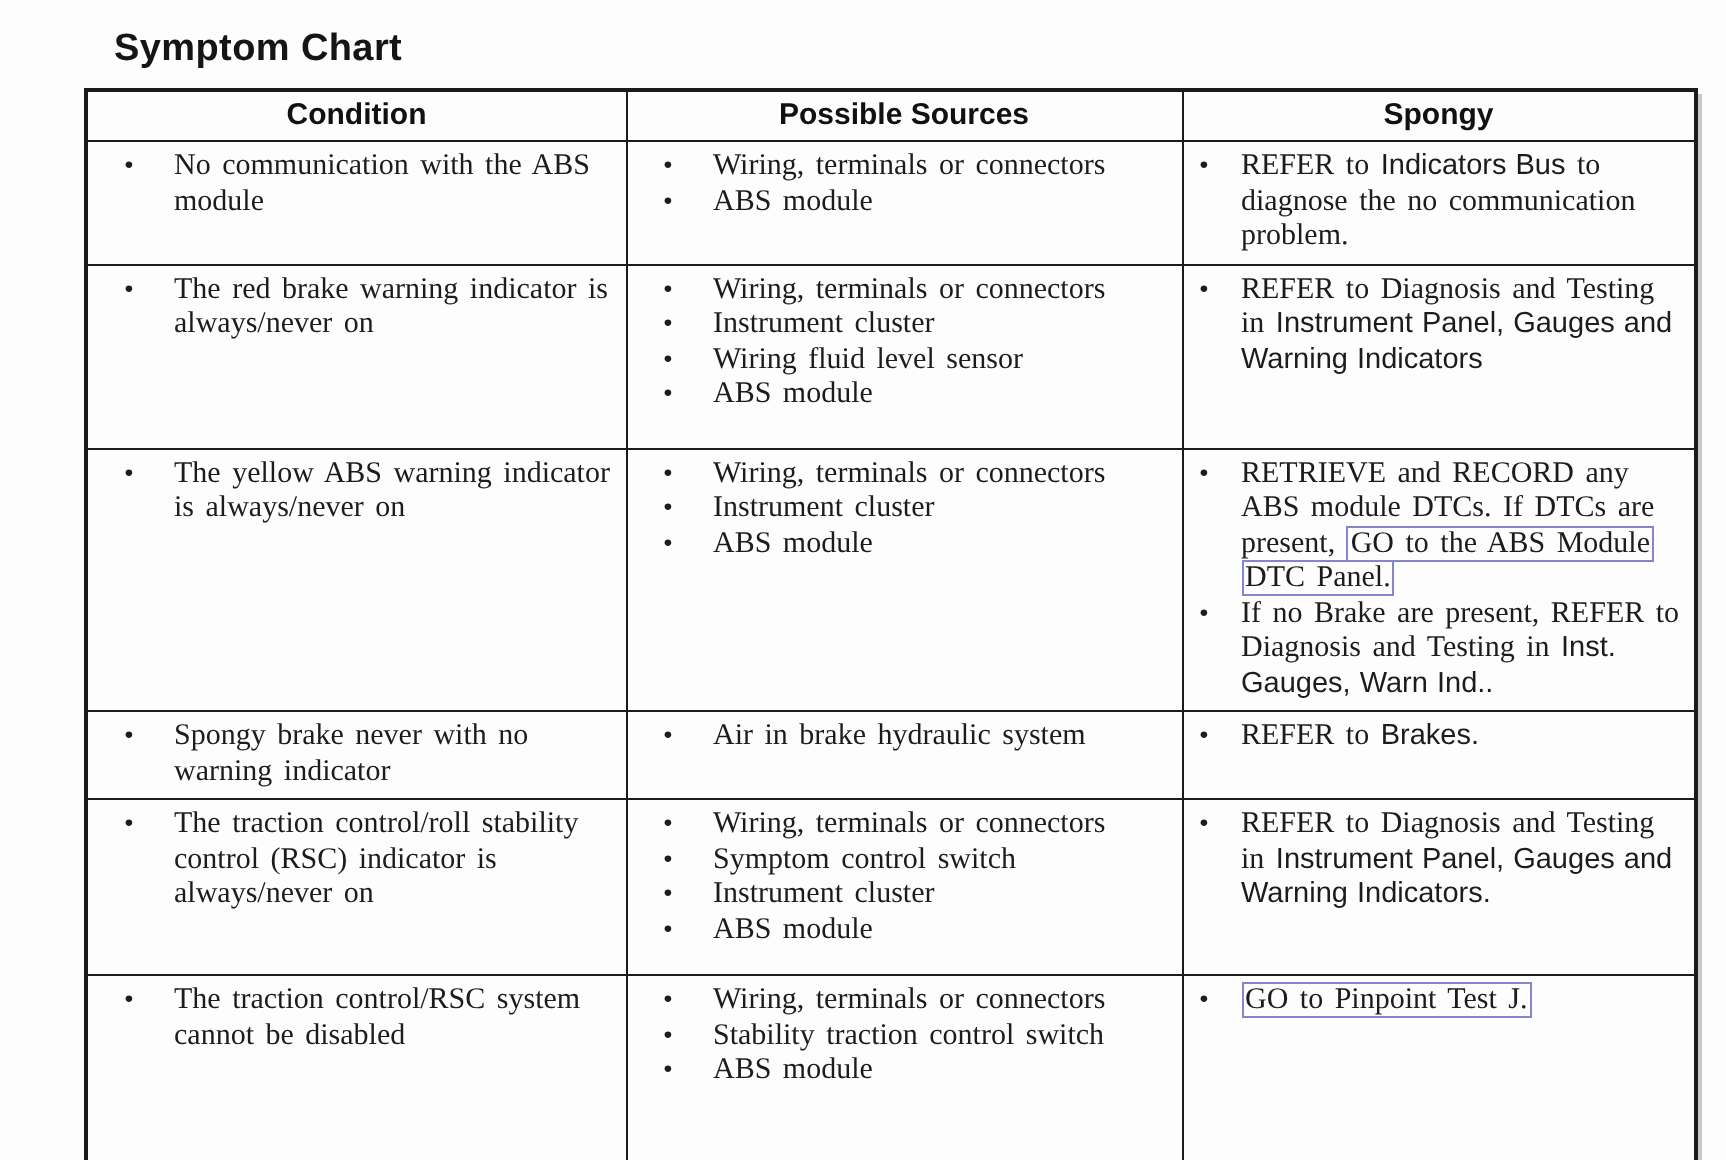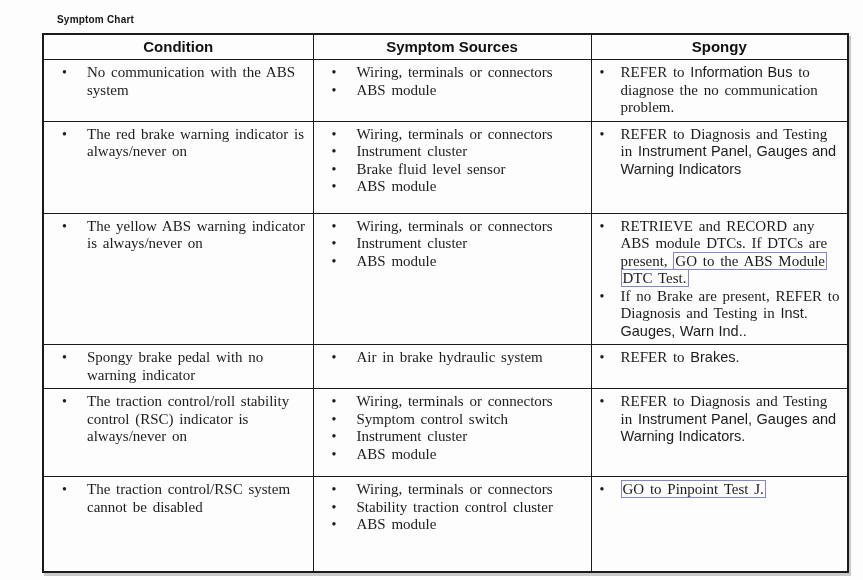--- a/index.html
+++ b/index.html
@@ -13,21 +13,21 @@
     width: 863px;
     height: 580px;
     box-sizing: border-box;
     padding: 12px 0 0 42px;
     background: #fdfdfd;
     overflow: hidden;
   }
   .doc-title {
     font-family: "Liberation Sans", sans-serif;
     font-weight: bold;
-    font-size: 10px;
+    font-size: 19px;
     margin: 2px 0 8px 15px;
     color: #151515;
     letter-spacing: 0.2px;
   }
   table.symptom-table {
     border-collapse: collapse;
     table-layout: fixed;
     width: 805px;
     background: #fdfdfd;
     border: 2px solid #1b1b1b;
@@ -97,51 +97,51 @@
   <h2 class="doc-title">Symptom Chart</h2>
   <table class="symptom-table">
     <colgroup>
       <col style="width:270px">
       <col style="width:278px">
       <col style="width:257px">
     </colgroup>
     <thead>
       <tr>
         <th>Condition</th>
-        <th>Symptom Sources</th>
+        <th>Possible Sources</th>
         <th>Spongy</th>
       </tr>
     </thead>
     <tbody>
         <tr>
           <td class="col-condition">
             <ul>
               <li>
                 <span class="marker">•</span>
-                <span class="btext"><span>No communication with the ABS system</span></span>
-              </li>
-            </ul>
-          </td>
-          <td class="col-sources">
-            <ul>
-              <li>
-                <span class="marker">•</span>
-                <span class="btext"><span>Wiring, terminals or connectors</span></span>
-              </li>
-              <li>
-                <span class="marker">•</span>
-                <span class="btext"><span>ABS module</span></span>
-              </li>
-            </ul>
-          </td>
-          <td class="col-actions">
-            <ul>
-              <li>
-                <span class="marker">•</span>
-                <span class="btext"><span>REFER to </span><span class="sans">Information Bus</span><span> to diagnose the no communication problem.</span></span>
+                <span class="btext"><span>No communication with the ABS module</span></span>
+              </li>
+            </ul>
+          </td>
+          <td class="col-sources">
+            <ul>
+              <li>
+                <span class="marker">•</span>
+                <span class="btext"><span>Wiring, terminals or connectors</span></span>
+              </li>
+              <li>
+                <span class="marker">•</span>
+                <span class="btext"><span>ABS module</span></span>
+              </li>
+            </ul>
+          </td>
+          <td class="col-actions">
+            <ul>
+              <li>
+                <span class="marker">•</span>
+                <span class="btext"><span>REFER to </span><span class="sans">Indicators Bus</span><span> to diagnose the no communication problem.</span></span>
               </li>
             </ul>
           </td>
         </tr>
         <tr>
           <td class="col-condition">
             <ul>
               <li>
                 <span class="marker">•</span>
                 <span class="btext"><span>The red brake warning indicator is always/never on</span></span>
@@ -153,21 +153,21 @@
               <li>
                 <span class="marker">•</span>
                 <span class="btext"><span>Wiring, terminals or connectors</span></span>
               </li>
               <li>
                 <span class="marker">•</span>
                 <span class="btext"><span>Instrument cluster</span></span>
               </li>
               <li>
                 <span class="marker">•</span>
-                <span class="btext"><span>Brake fluid level sensor</span></span>
+                <span class="btext"><span>Wiring fluid level sensor</span></span>
               </li>
               <li>
                 <span class="marker">•</span>
                 <span class="btext"><span>ABS module</span></span>
               </li>
             </ul>
           </td>
           <td class="col-actions">
             <ul>
               <li>
@@ -199,35 +199,35 @@
               <li>
                 <span class="marker">•</span>
                 <span class="btext"><span>ABS module</span></span>
               </li>
             </ul>
           </td>
           <td class="col-actions">
             <ul>
               <li>
                 <span class="marker">•</span>
-                <span class="btext"><span>RETRIEVE and RECORD any ABS module DTCs. If DTCs are present, </span><span class="linkbox">GO to the ABS Module DTC Test.</span></span>
+                <span class="btext"><span>RETRIEVE and RECORD any ABS module DTCs. If DTCs are present, </span><span class="linkbox">GO to the ABS Module DTC Panel.</span></span>
               </li>
               <li>
                 <span class="marker">•</span>
                 <span class="btext"><span>If no Brake are present, REFER to Diagnosis and Testing in </span><span class="sans">Inst. Gauges, Warn Ind..</span></span>
               </li>
             </ul>
           </td>
         </tr>
         <tr>
           <td class="col-condition">
             <ul>
               <li>
                 <span class="marker">•</span>
-                <span class="btext"><span>Spongy brake pedal with no warning indicator</span></span>
+                <span class="btext"><span>Spongy brake never with no warning indicator</span></span>
               </li>
             </ul>
           </td>
           <td class="col-sources">
             <ul>
               <li>
                 <span class="marker">•</span>
                 <span class="btext"><span>Air in brake hydraulic system</span></span>
               </li>
             </ul>
@@ -289,21 +289,21 @@
             </ul>
           </td>
           <td class="col-sources">
             <ul>
               <li>
                 <span class="marker">•</span>
                 <span class="btext"><span>Wiring, terminals or connectors</span></span>
               </li>
               <li>
                 <span class="marker">•</span>
-                <span class="btext"><span>Stability traction control cluster</span></span>
+                <span class="btext"><span>Stability traction control switch</span></span>
               </li>
               <li>
                 <span class="marker">•</span>
                 <span class="btext"><span>ABS module</span></span>
               </li>
             </ul>
           </td>
           <td class="col-actions">
             <ul>
               <li>

